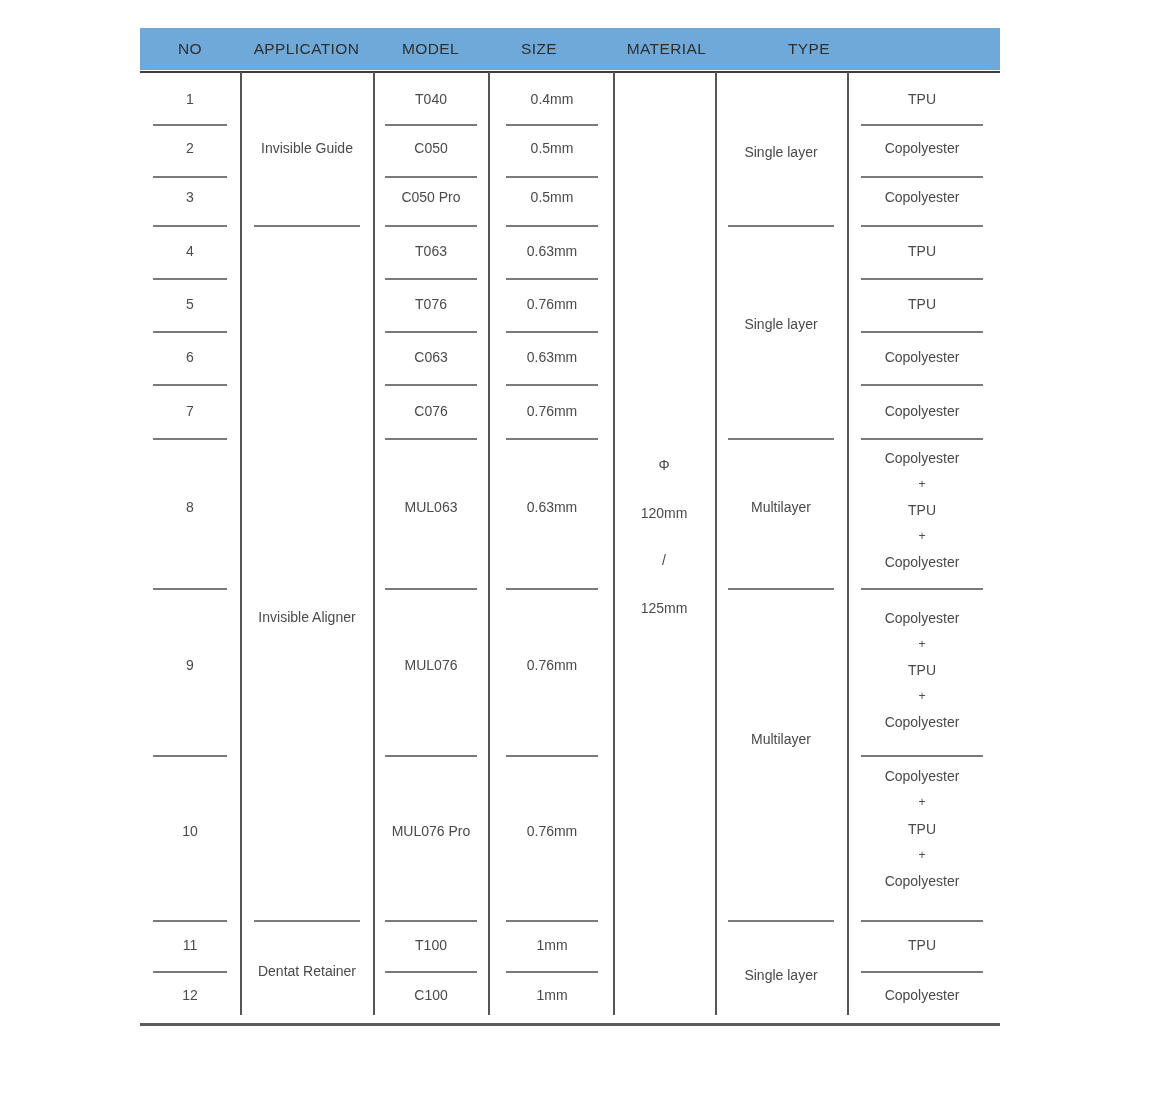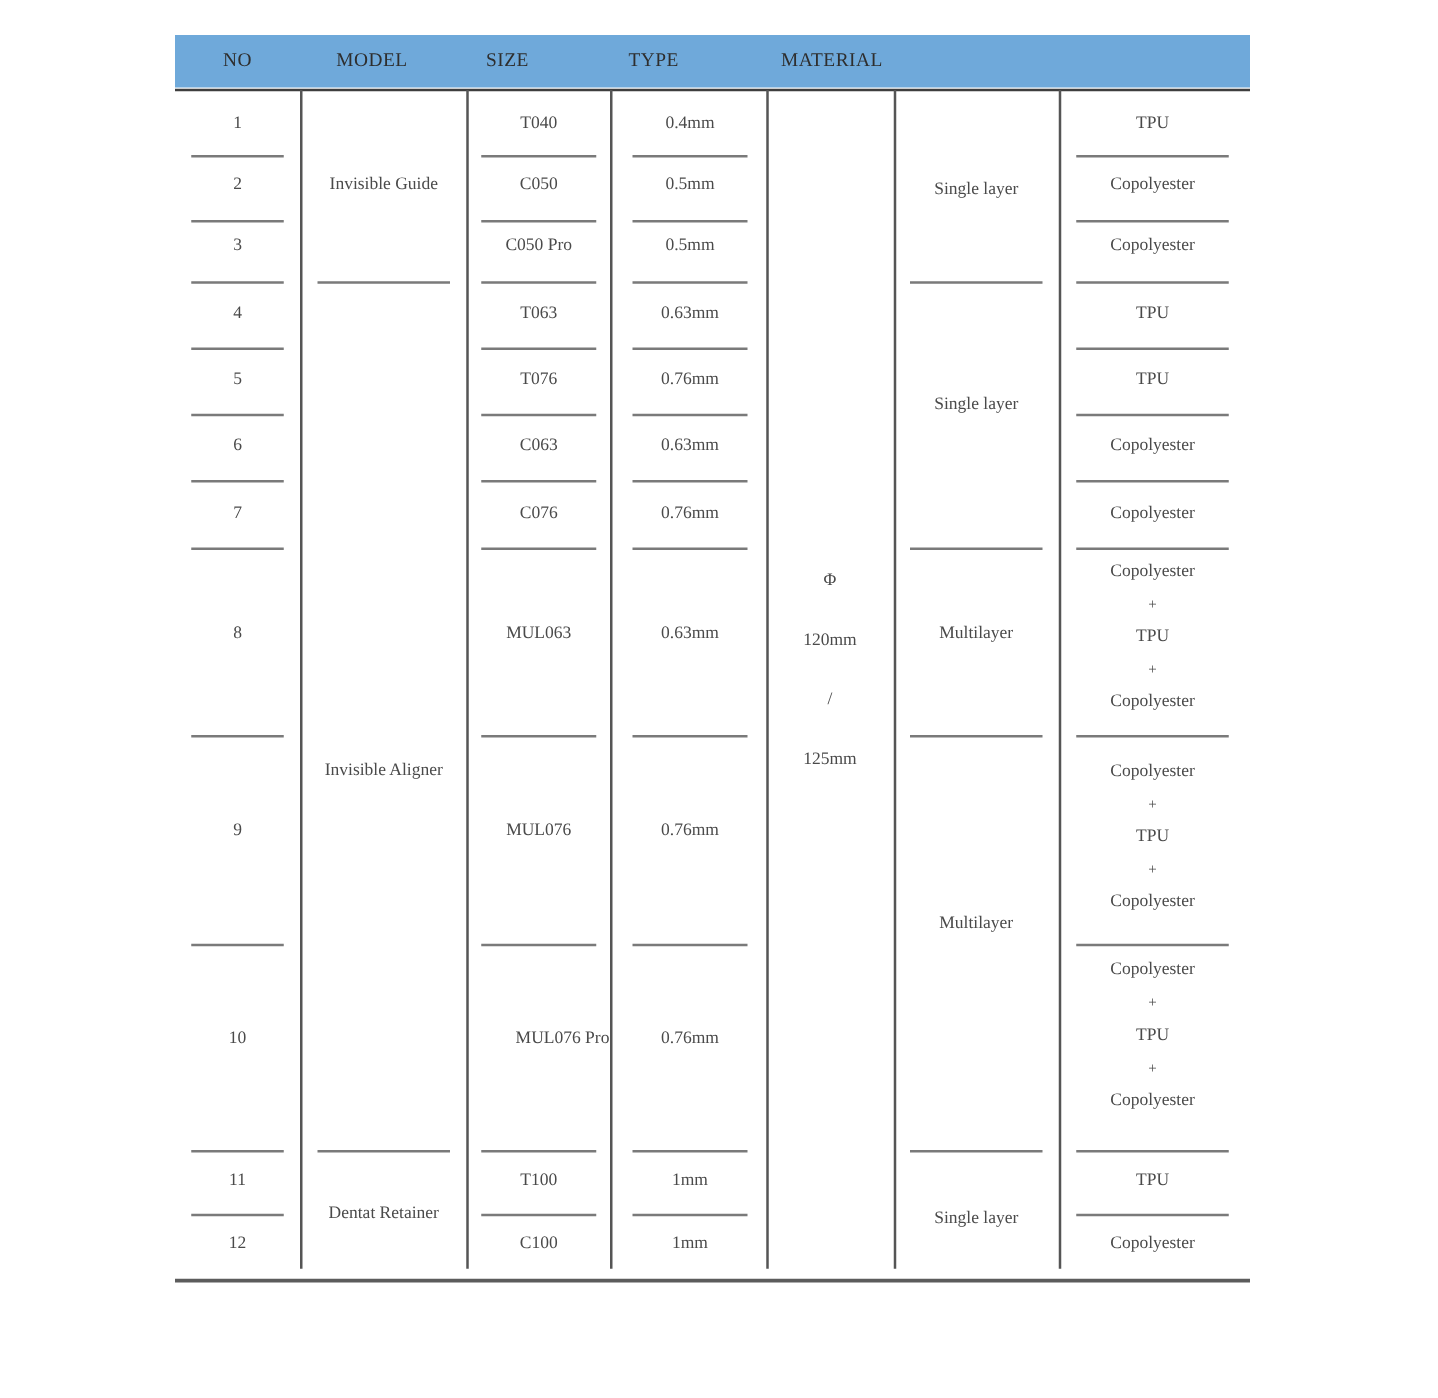--- a/index.html
+++ b/index.html
@@ -1,39 +1,40 @@
 <!DOCTYPE html>
 <html><head>
 <meta charset="utf-8">
 <style>
   html,body{margin:0;padding:0;background:#ffffff;}
   #page{position:relative;width:1150px;height:1118px;background:#ffffff;overflow:hidden;
-        font-family:Liberation Serif, serif;}
+        font-family:Liberation Sans, sans-serif;}
   .header{position:absolute;left:140px;top:28px;width:860px;height:42px;background:#6FA9DA;
           display:flex;align-items:center;}
   .hcell{display:flex;align-items:center;justify-content:center;height:100%;
          font-size:15.5px;letter-spacing:0.4px;color:#2e2e2e;}
   .hline{position:absolute;left:140px;width:860px;height:2px;background:#3e3e3e;}
   .bline{position:absolute;left:140px;width:860px;height:2.5px;background:#5c5c5c;}
   .vl{position:absolute;top:72px;height:943px;width:1.5px;background:#555555;}
   .t{position:absolute;transform:translate(-50%,-50%);font-size:14px;color:#4a4a4a;white-space:nowrap;}
   .plus{font-size:12px;}
   .u{position:absolute;height:1.5px;background:#7a7a7a;}
 </style>
 </head>
 <body>
 
 <div id="page">
 
   <div class="header">
     <div class="hcell" style="width:100px">NO</div>
+    <div class="hcell" style="width:133px">APPLICATION</div>
     <div class="hcell" style="width:115px">MODEL</div>
     <div class="hcell" style="width:102px">SIZE</div>
+    <div class="hcell" style="width:153px">MATERIAL</div>
     <div class="hcell" style="width:132px">TYPE</div>
-    <div class="hcell" style="width:153px">MATERIAL</div>
   </div>
   <div class="hline" style="top:71px"></div>
   <div class="bline" style="top:1023px"></div>
 
   <div class="vl" style="left:240px"></div>
   <div class="vl" style="left:373px"></div>
   <div class="vl" style="left:488px"></div>
   <div class="vl" style="left:613px"></div>
   <div class="vl" style="left:715px"></div>
   <div class="vl" style="left:847px"></div>
@@ -70,21 +71,21 @@
 
   <div class="t" style="left:431px;top:99px">T040</div>
   <div class="t" style="left:431px;top:148px">C050</div>
   <div class="t" style="left:431px;top:197px">C050 Pro</div>
   <div class="t" style="left:431px;top:251px">T063</div>
   <div class="t" style="left:431px;top:304px">T076</div>
   <div class="t" style="left:431px;top:357px">C063</div>
   <div class="t" style="left:431px;top:411px">C076</div>
   <div class="t" style="left:431px;top:507px">MUL063</div>
   <div class="t" style="left:431px;top:665px">MUL076</div>
-  <div class="t" style="left:450px;top:831px">MUL076 Pro</div>
+  <div class="t" style="left:431px;top:831px">MUL076 Pro</div>
   <div class="t" style="left:431px;top:945px">T100</div>
   <div class="t" style="left:431px;top:995px">C100</div>
   <div class="u" style="left:385px;width:92px;top:124px"></div>
   <div class="u" style="left:385px;width:92px;top:176px"></div>
   <div class="u" style="left:385px;width:92px;top:225px"></div>
   <div class="u" style="left:385px;width:92px;top:278px"></div>
   <div class="u" style="left:385px;width:92px;top:331px"></div>
   <div class="u" style="left:385px;width:92px;top:384px"></div>
   <div class="u" style="left:385px;width:92px;top:438px"></div>
   <div class="u" style="left:385px;width:92px;top:588px"></div>

